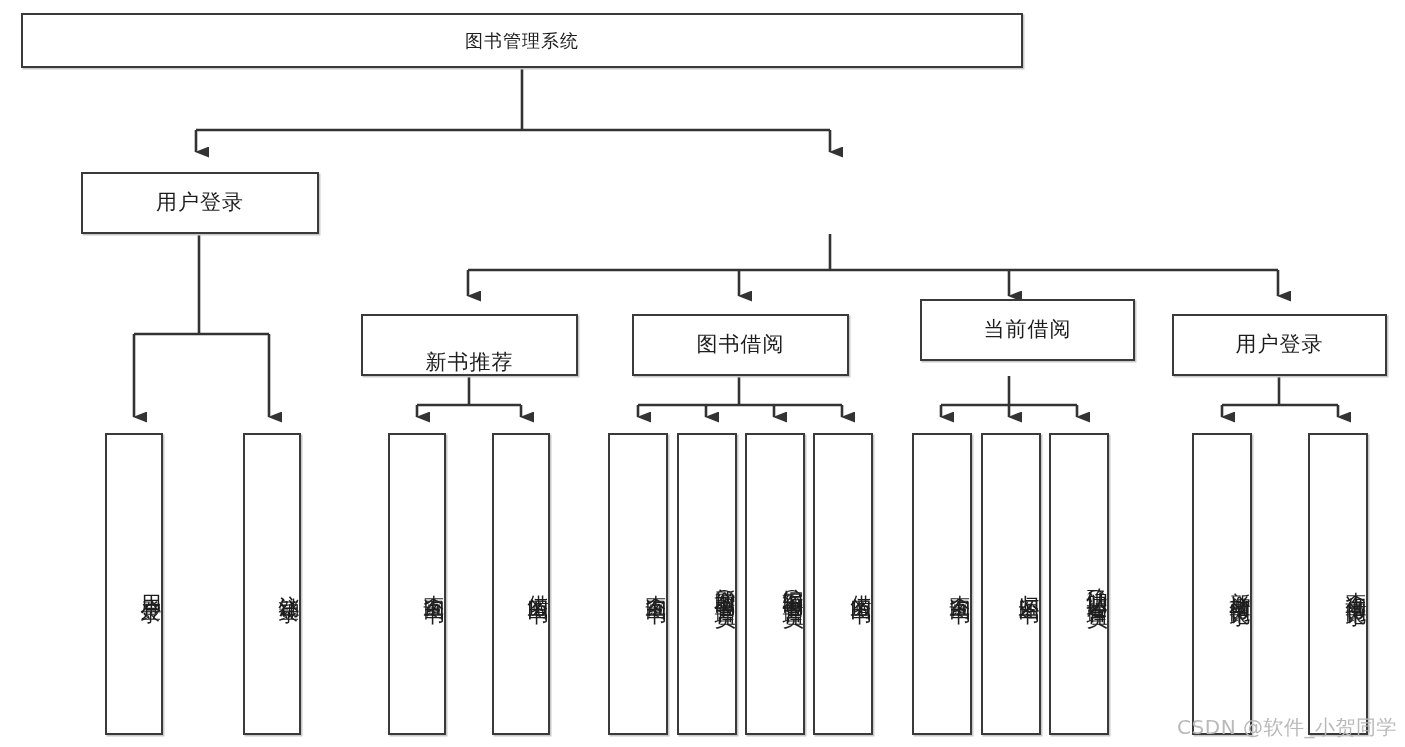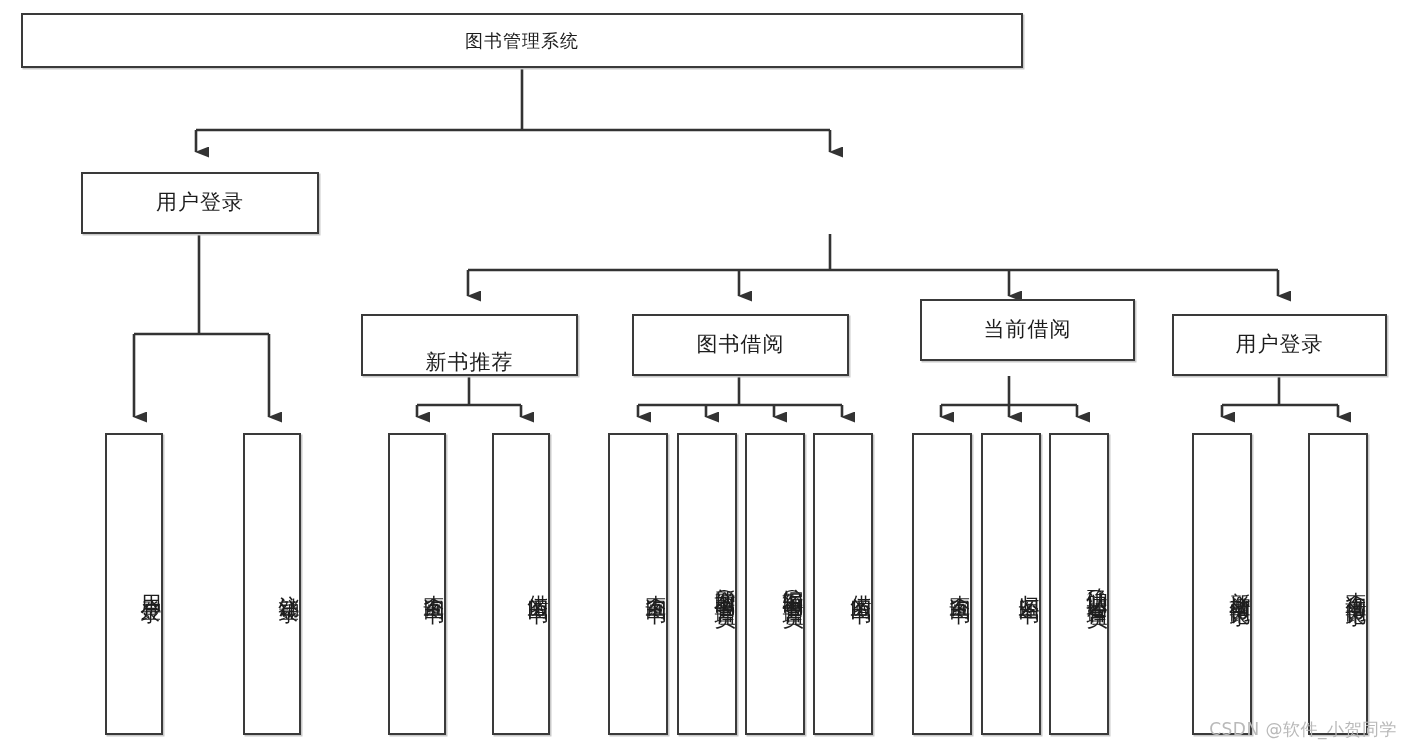--- a/index.html
+++ b/index.html
@@ -55,21 +55,21 @@
     align-items: flex-start;
     justify-content: center;
   }
   .node.root {
     font-size: 18px;
   }
   .watermark {
     position: absolute;
     right: 8px;
     bottom: 6px;
-    font-size: 17px;
+    font-size: 20px;
     color: #b9b9b9;
     letter-spacing: 0.5px;
     white-space: nowrap;
     font-family: "DejaVu Sans", "Liberation Sans", sans-serif;
   }
 </style>
 </head>
 <body>
 
 <div id="diagram">

